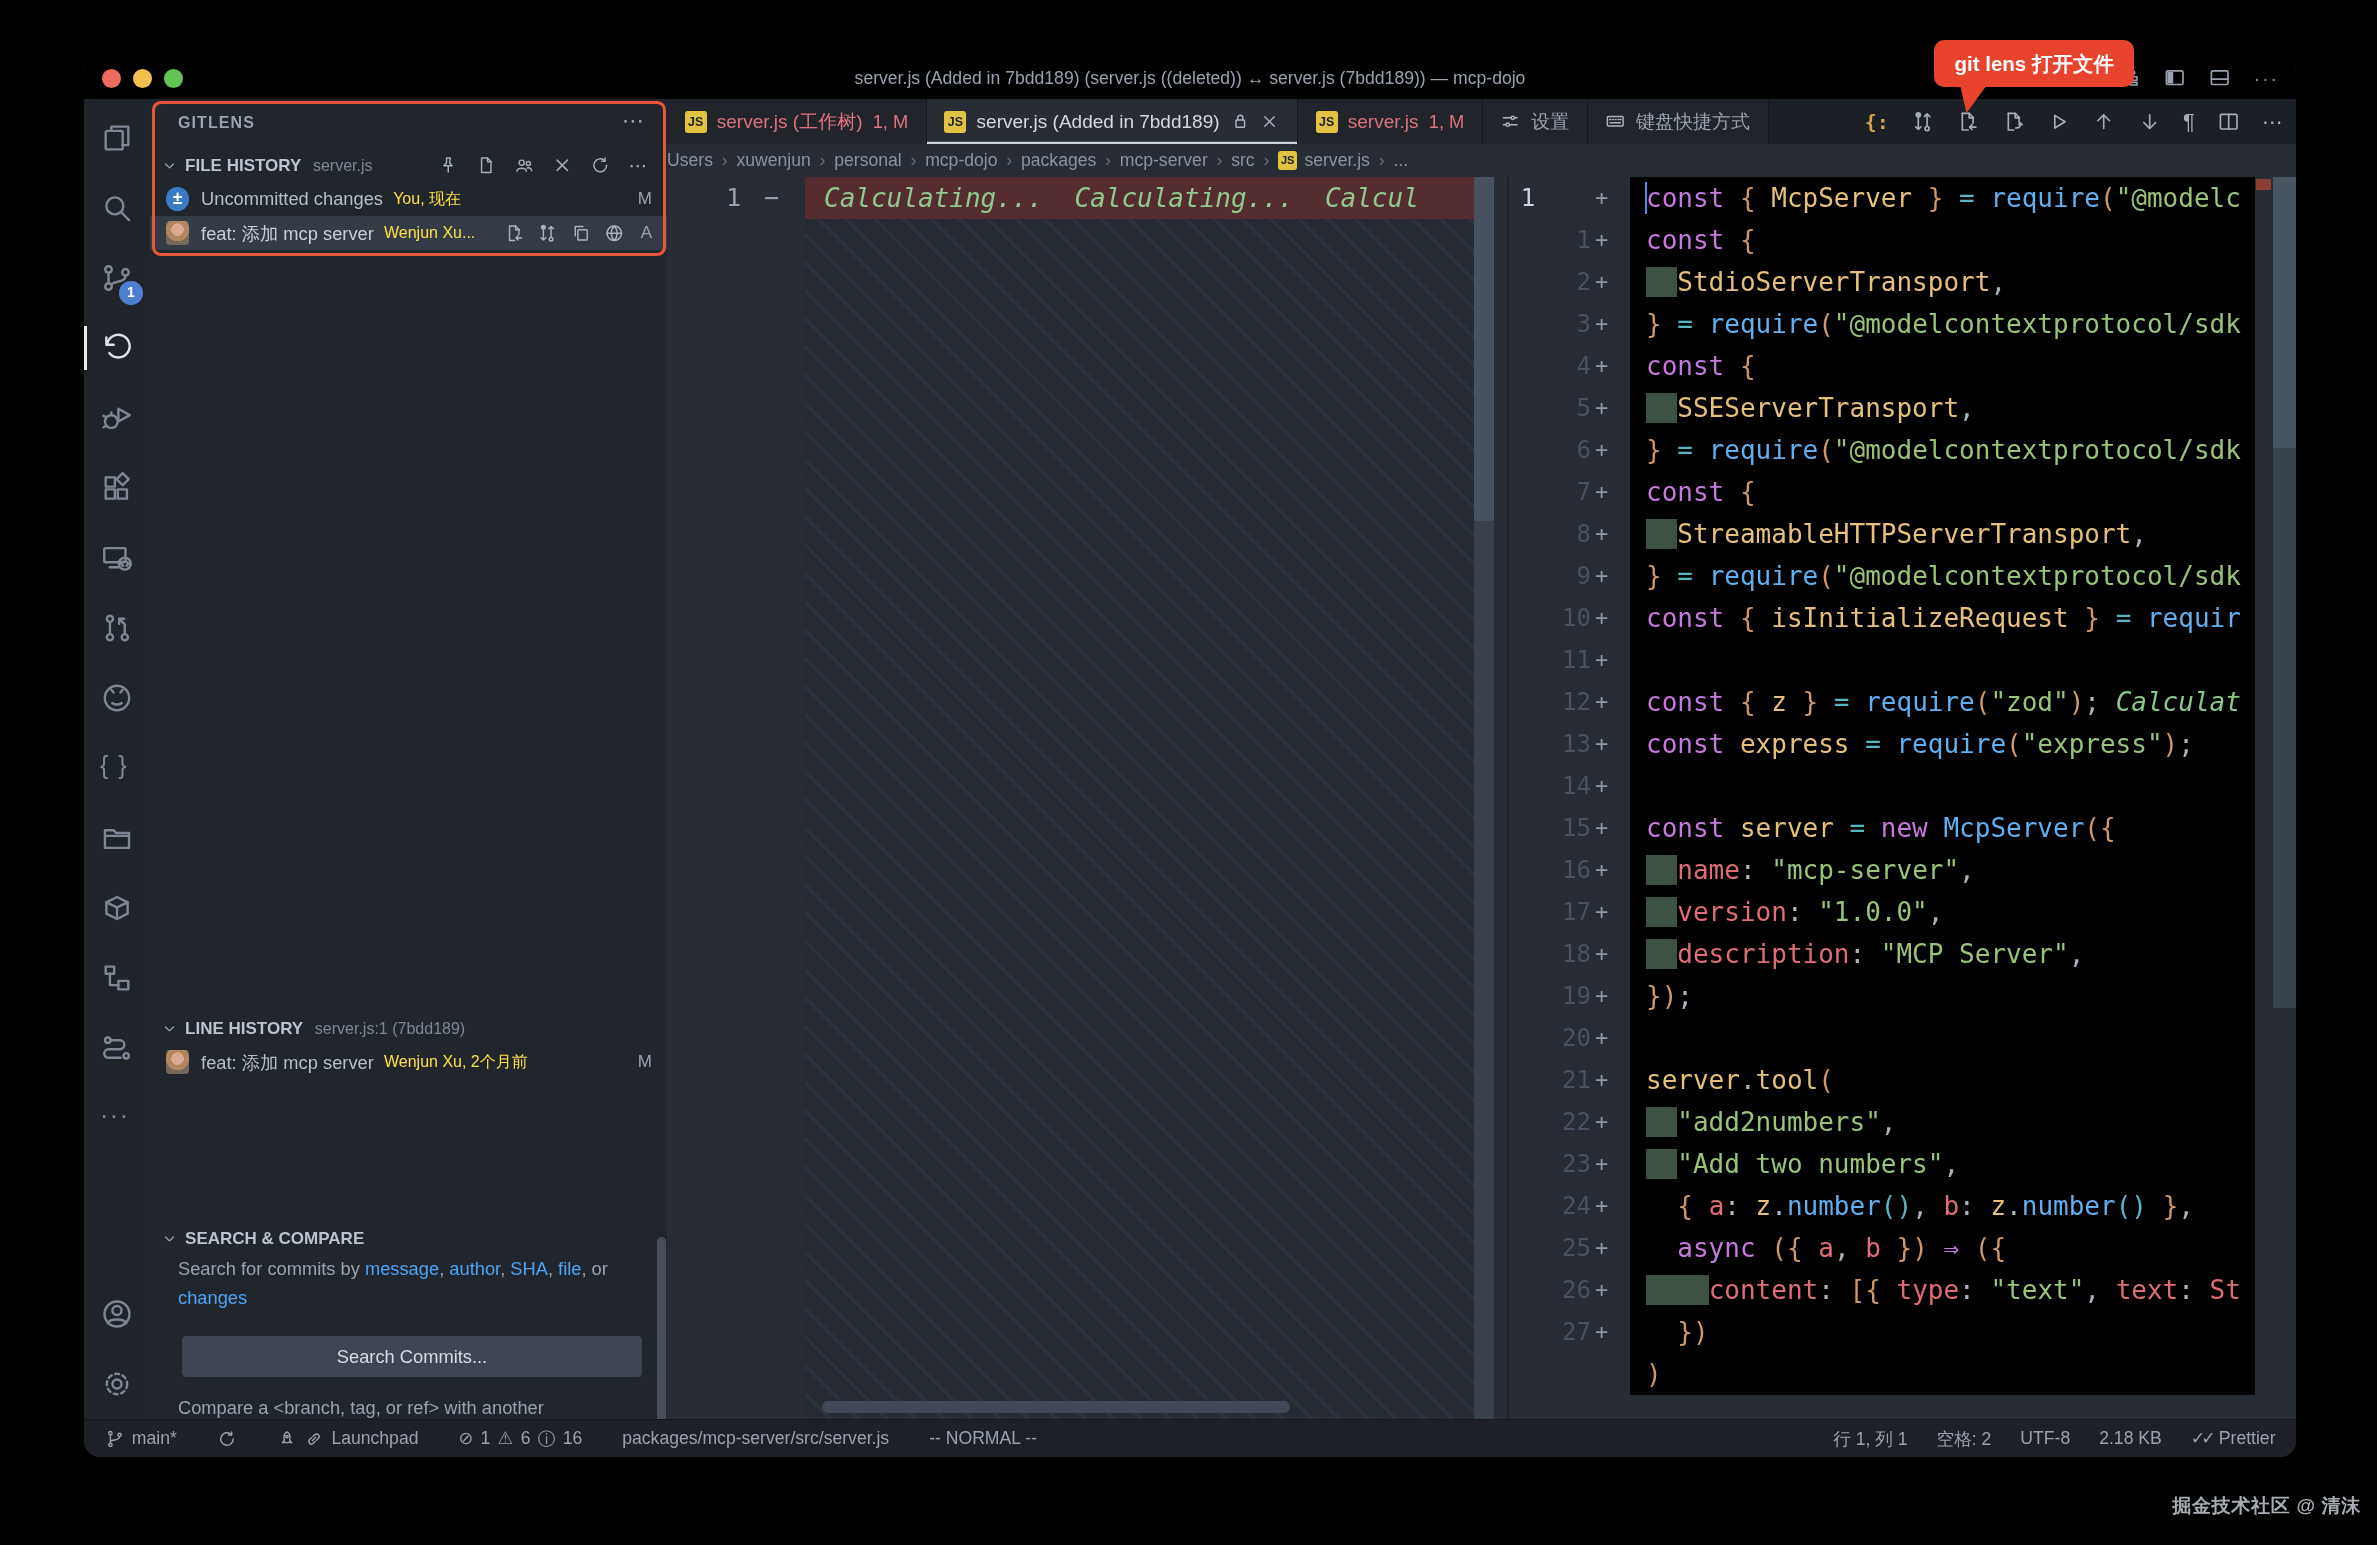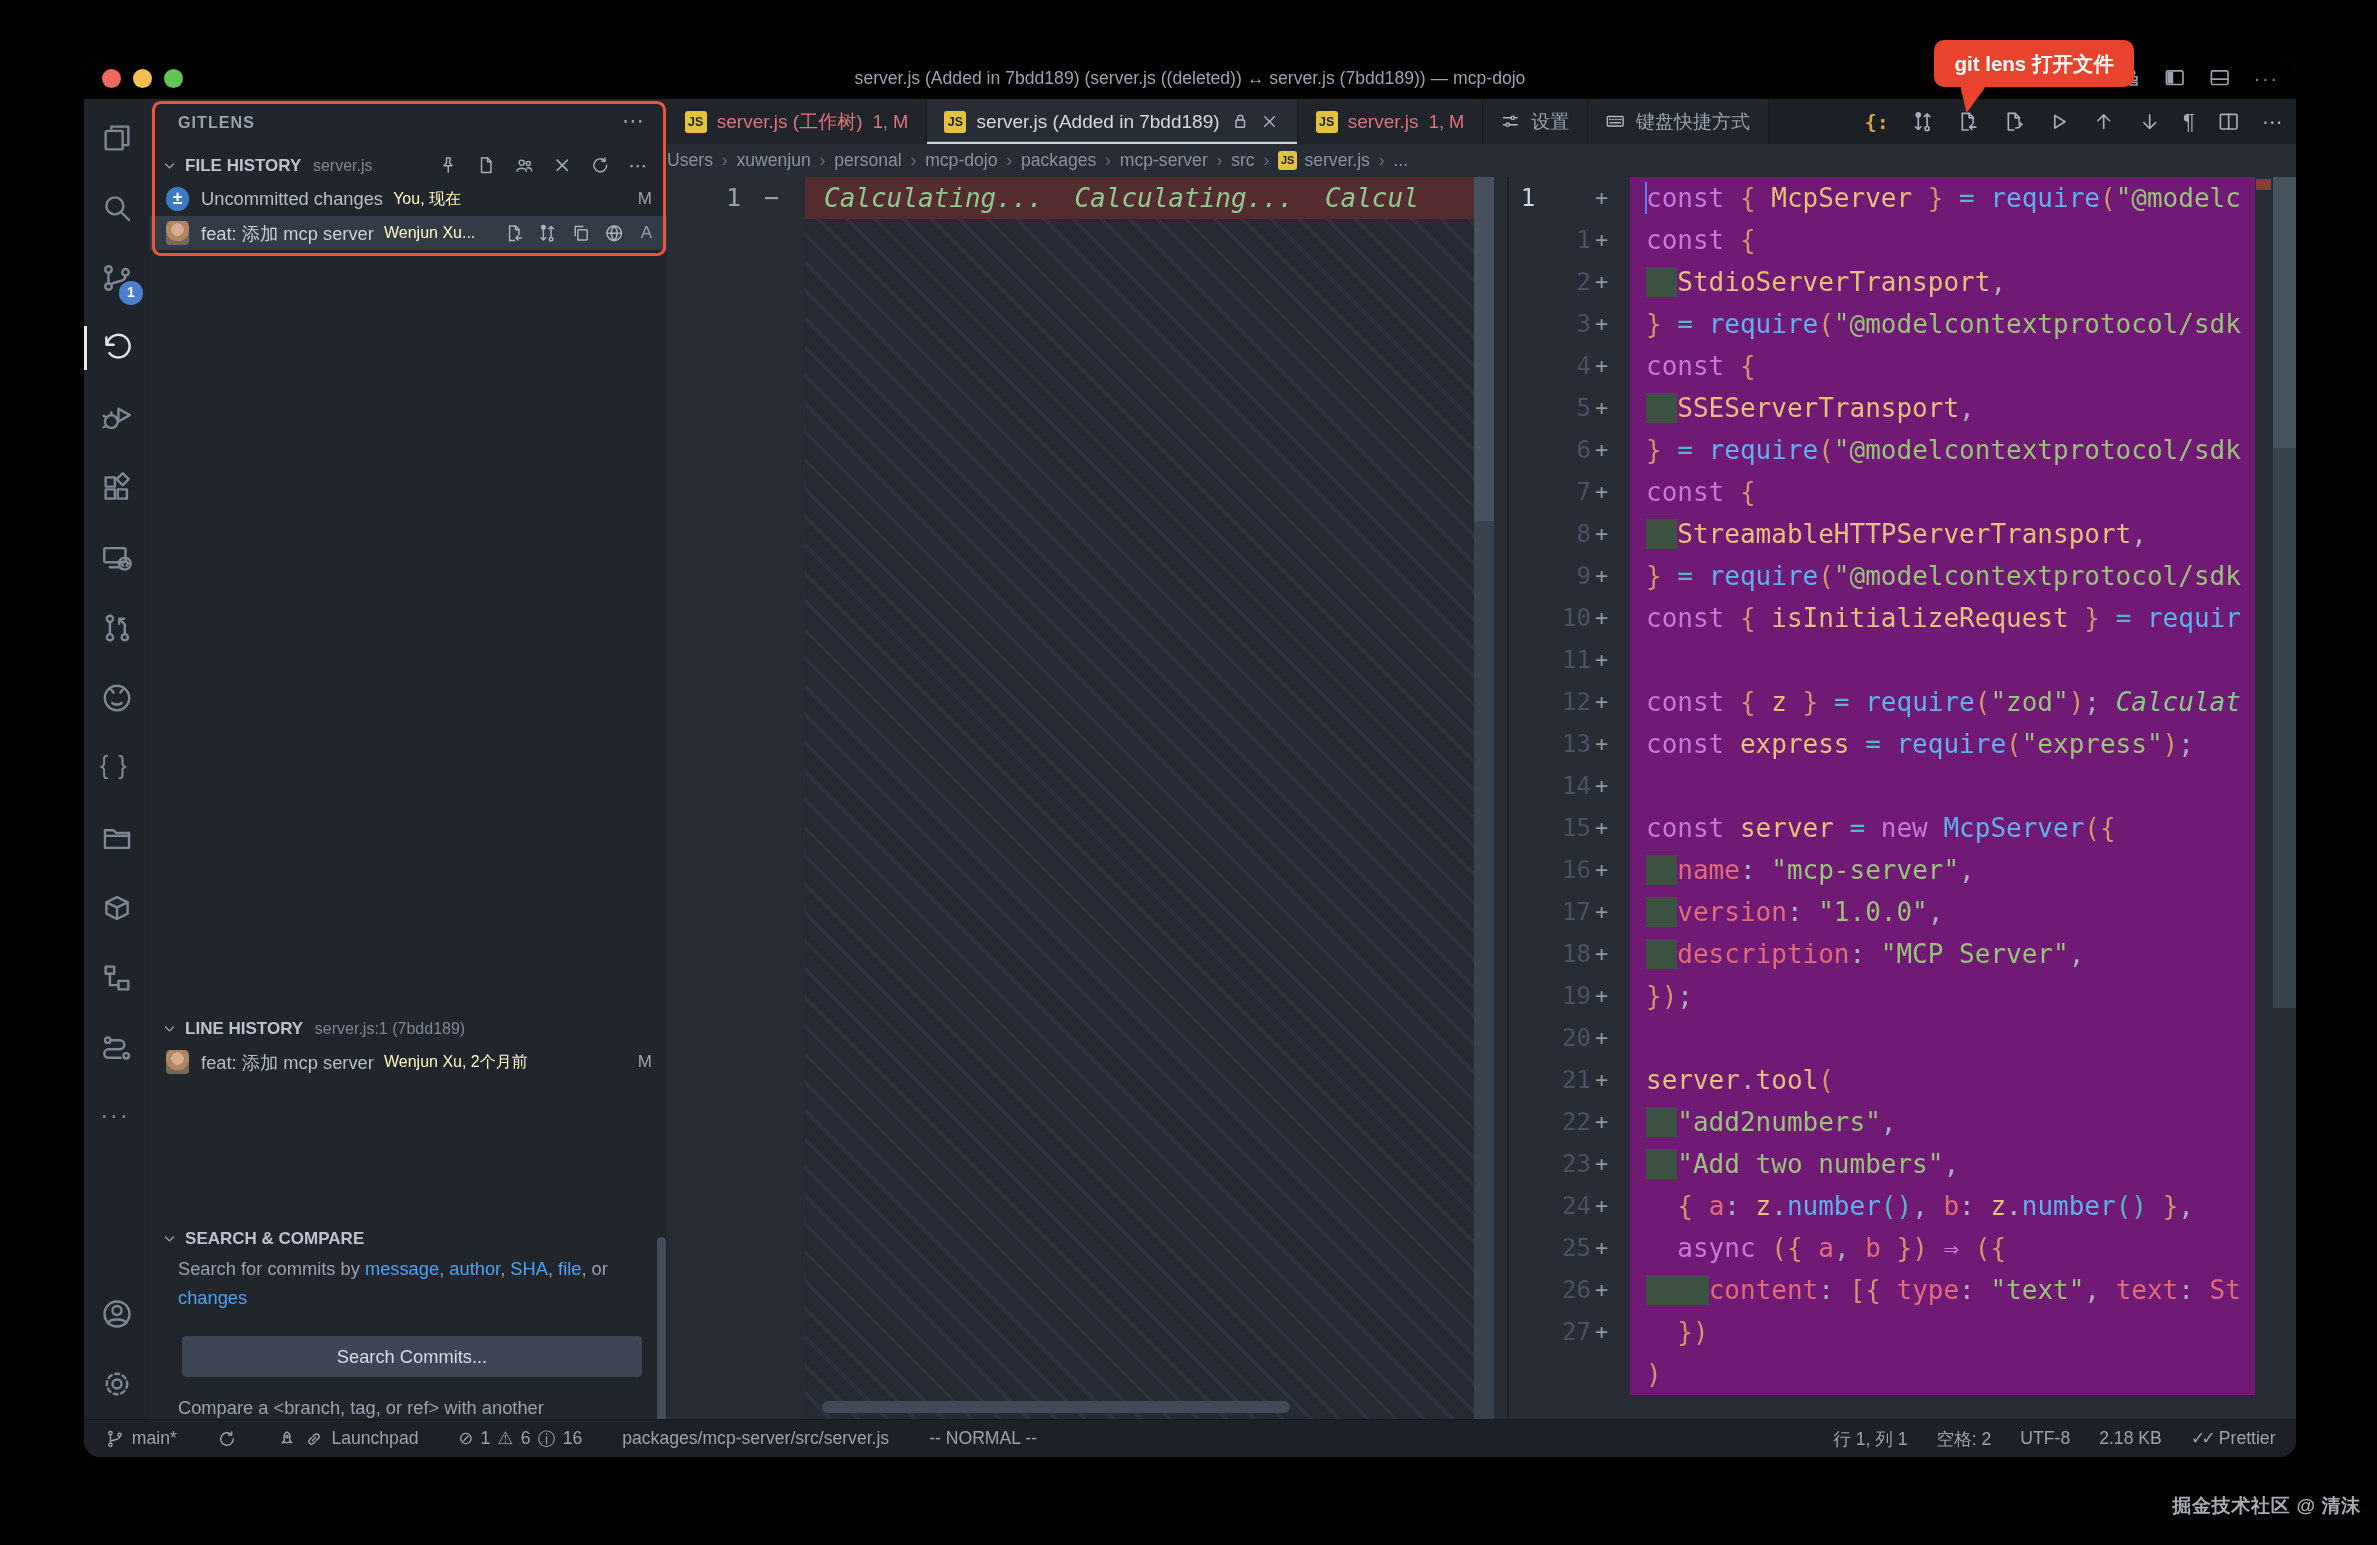--- a/index.html
+++ b/index.html
@@ -41,21 +41,21 @@
   .sec-actions .txt{font-size:19px;letter-spacing:1.5px;}
   .gl-row{position:absolute;left:0;right:0;height:34px;display:flex;align-items:center;padding:0 16px;box-sizing:border-box;}
   .gl-row.sel{background:#333b47;}
   .gl-ic{flex:0 0 auto;margin-right:11.7px;}
   .pm-circle{width:23.4px;height:23.4px;border-radius:50%;background:#3a7cc4;color:#fff;font-size:17.6px;line-height:23px;
              text-align:center;font-weight:bold;}
   .avatar{width:23.4px;height:23.4px;border-radius:3.7px;
           background:radial-gradient(circle at 50% 36%,#d9ab90 0 32%,#b08663 33% 60%,#76685a 61%);}
   .gl-label{font-size:18.3px;color:#b6bec9;white-space:nowrap;}
   .gl-row.sel .gl-label{color:#c8cfda;}
-  .gl-meta{font-size:16px;color:#fef9c3;margin-left:10.2px;white-space:nowrap;overflow:hidden;}
+  .gl-meta{font-size:16px;color:#fde047;margin-left:10.2px;white-space:nowrap;overflow:hidden;}
   .gl-acts{display:flex;gap:13px;margin-left:auto;color:#aab2be;align-items:center;}
   .gl-acts .ic{width:20.5px;height:20.5px;}
   .gl-badge{margin-left:16px;font-size:17px;color:#9aa2b0;flex:0 0 auto;}
   .sc-hint{position:absolute;left:28px;width:447px;font-size:18.3px;line-height:29px;color:#9aa2b0;}
   .sc-hint .lnk{color:#4da3f5;}
   .sc-btn{position:absolute;left:32px;width:460px;height:41px;background:#3e4654;border-radius:4.4px;color:#d6dbe4;
           font-size:18.3px;display:flex;align-items:center;justify-content:center;}
   .sb-scroll{position:absolute;right:2.2px;width:8.8px;background:#454d5a;border-radius:4.4px;}
   
   .editor{position:absolute;left:583px;top:42px;right:0;bottom:38px;background:#282c34;}
@@ -89,21 +89,21 @@
   .lp-hatch{position:absolute;left:138px;top:42px;width:679px;bottom:0;
             background:repeating-linear-gradient(45deg,#262b33 0 16px,#2d333d 16px 20px);}
   .lp-vtrack{position:absolute;right:13px;top:0;width:20.5px;bottom:0;background:#39414d;}
   .lp-vthumb{position:absolute;left:0;right:0;top:0;height:344px;background:#47515f;}
   .lp-hthumb{position:absolute;left:155px;bottom:5.9px;width:468px;height:11.7px;border-radius:5.9px;background:#414958;}
   .rp-row{position:relative;height:42px;}
   .rp-num{position:absolute;left:0;width:82px;height:42px;line-height:42px;text-align:right;
           color:#4a5263;font-size:24px;}
   .rp-num.cur{text-align:left;padding-left:11.7px;color:#cdd5e4;box-sizing:border-box;width:82px;}
   .rp-plus{position:absolute;left:86px;width:29px;height:42px;line-height:42px;color:#8f98a4;font-size:22px;}
-  .rp-code{position:absolute;left:121px;right:41px;top:0;height:42px;line-height:42px;background:#701a75;
+  .rp-code{position:absolute;left:121px;right:41px;top:0;height:42px;line-height:42px;background:#000000;
            white-space:pre;overflow:hidden;font-size:26px;padding-left:16px;color:#abb2bf;}
   .tk-k{color:#c678dd}.tk-b{color:#cf9868}.tk-i{color:#e5c07b}.tk-f{color:#61afef}.tk-o{color:#56b6c2}
   .tk-s{color:#98c379}.tk-p{color:#e06c75}.tk-t{color:#abb2bf}
   .tk-c{color:#89c889;font-style:italic}
   .tk-h{background:#3d5243}
   .cursor-bar{position:absolute;left:136px;top:5.1px;width:2.2px;height:32px;background:#5289f0;}
   .rp-ruler-mark{position:absolute;right:25px;top:1.5px;width:14.6px;height:11.7px;background:#8b3d33;z-index:4;}
   .rp-scroll{position:absolute;right:0;top:0;width:23.4px;height:831px;background:#37434d;z-index:4;}
   .rp-scroll-top{position:absolute;left:0;right:0;top:0;height:271px;background:#46555f;}
   

